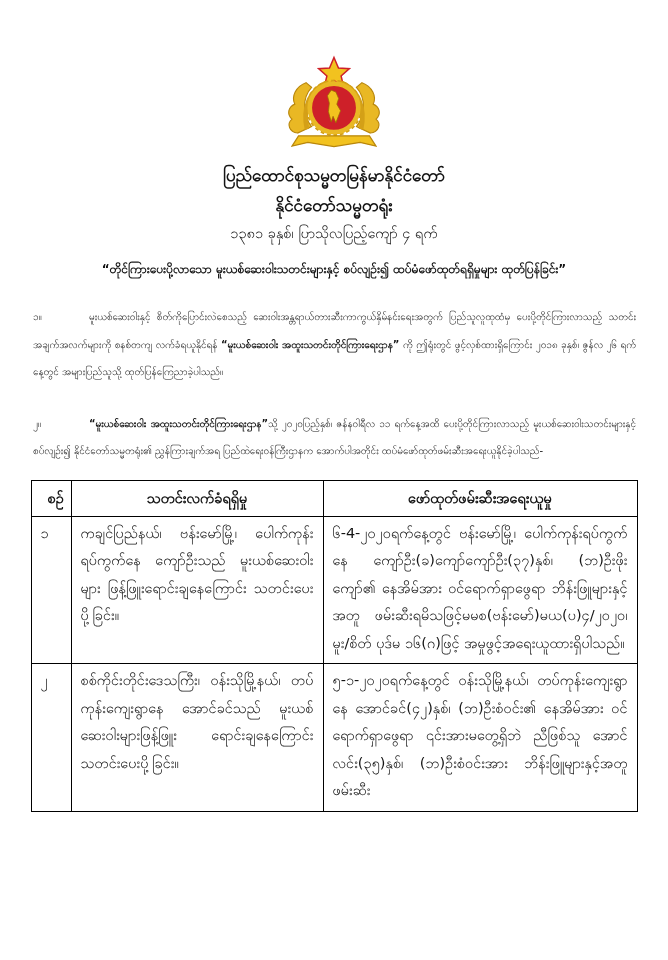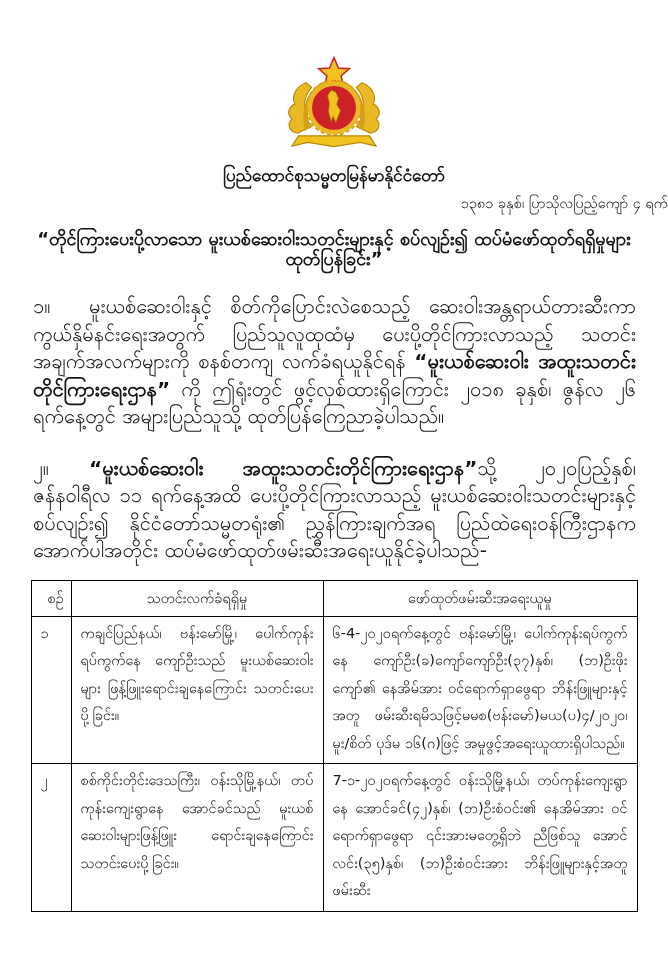--- a/index.html
+++ b/index.html
@@ -8,47 +8,47 @@
     width:668px; height:960px; overflow:hidden;
     font-family:"DejaVu Sans", sans-serif;
     color:#141414;
   }
   .page { width:668px; height:733px; position:relative; background:#fff;border-radius:8px; }
 
   .seal-wrap { text-align:center; padding-top:54px; height:160px; }
   .seal { width:112px; height:104px; display:inline-block; }
 
   .hdr  { text-align:center; font-weight:700; font-size:17px; line-height:30px; }
-  .date { text-align:right; font-weight:400; font-size:14.5px; line-height:27px; }
+  .date { text-align:center; font-weight:400; font-size:14.5px; line-height:27px; }
 
   .headline {
-    text-align:center; font-weight:700; font-size:18px; line-height:20px;
+    text-align:center; font-weight:700; font-size:12px; line-height:20px;
     margin-top:12px; padding:0 24px;
   }
 
   .para {
     margin:24px 32px 0 33px;
-    font-size:20px; line-height:27.5px;
+    font-size:10px; line-height:27.5px;
     text-align:justify;
   }
   .para-num { display:inline-block; width:56px; }
   .seg-bold { font-weight:700; }
 
   table.report {
     border-collapse:collapse; table-layout:fixed;
     margin:15px auto 0; width:606px;
   }
   table.report th, table.report td {
     border:1.6px solid #000;
     font-size:14.5px; line-height:27.5px;
     vertical-align:top; text-align:justify;
     padding:3px 9px 6px 9px;
   }
   table.report th {
-    text-align:center; font-weight:400; padding:3px 16px;
+    text-align:center; font-weight:700; padding:3px 16px;
     line-height:29px;
   }
   td.cell-no { text-align:center; padding-left:2px; padding-right:2px; }
   .col-no  { width:40px; }
   .col-info{ width:252px; }
   .col-act { width:314px; }
 </style>
 </head>
 <body>
 
@@ -69,20 +69,21 @@
       <circle cx="60" cy="57" r="29" fill="none" stroke="#D4A017" stroke-width="2.4" stroke-dasharray="4 3"></circle>
       <circle cx="60" cy="57" r="26" fill="#CE2029" stroke="#E9B824" stroke-width="5"></circle>
 
       <path d="M57,38 l5,2 l3,7 l-2,6 l4,7 l-5,13 l-3,-7 l-2,6 l-3,-11 l1,-9 l-2,-8 z" fill="#F2C21F" stroke="#9A6C00" stroke-width="0.8"></path>
 
       <path d="M22,87 L98,87 L105,98 L88,94 L60,98.5 L32,94 L15,98 Z" fill="#F2C21F" stroke="#B8860B" stroke-width="1.3"></path>
     </svg>
   </div>
 
   <div class="hdr">ပြည်ထောင်စုသမ္မတမြန်မာနိုင်ငံတော်</div>
+  <div class="hdr">နိုင်ငံတော်သမ္မတရုံး</div>
   <div class="date">၁၃၈၁ ခုနှစ်၊ ပြာသိုလပြည့်ကျော် ၄ ရက်</div>
 
   <div class="headline">“တိုင်ကြားပေးပို့လာသော မူးယစ်ဆေးဝါးသတင်းများနှင့် စပ်လျဉ်း၍ ထပ်မံဖော်ထုတ်ရရှိမှုများ ထုတ်ပြန်ခြင်း”</div>
 
   <p class="para">
     <span class="para-num">၁။</span><span>မူးယစ်ဆေးဝါးနှင့် စိတ်ကိုပြောင်းလဲစေသည့် ဆေးဝါးအန္တရာယ်တားဆီးကာကွယ်နှိမ်နင်းရေးအတွက် ပြည်သူလူထုထံမှ ပေးပို့တိုင်ကြားလာသည့် သတင်းအချက်အလက်များကို စနစ်တကျ လက်ခံရယူနိုင်ရန် </span><span class="seg-bold">“မူးယစ်ဆေးဝါး အထူးသတင်းတိုင်ကြားရေးဌာန”</span><span> ကို ဤရုံးတွင် ဖွင့်လှစ်ထားရှိကြောင်း ၂၀၁၈ ခုနှစ်၊ ဇွန်လ ၂၆ ရက်နေ့တွင် အများပြည်သူသို့ ထုတ်ပြန်ကြေညာခဲ့ပါသည်။</span>
   </p>
 
   <p class="para">
     <span class="para-num">၂။</span><span class="seg-bold">“မူးယစ်ဆေးဝါး အထူးသတင်းတိုင်ကြားရေးဌာန”</span><span>သို့ ၂၀၂၀ပြည့်နှစ်၊ ဇန်နဝါရီလ ၁၁ ရက်နေ့အထိ ပေးပို့တိုင်ကြားလာသည့် မူးယစ်ဆေးဝါးသတင်းများနှင့်စပ်လျဉ်း၍ နိုင်ငံတော်သမ္မတရုံး၏ ညွှန်ကြားချက်အရ ပြည်ထဲရေးဝန်ကြီးဌာနက အောက်ပါအတိုင်း ထပ်မံဖော်ထုတ်ဖမ်းဆီးအရေးယူနိုင်ခဲ့ပါသည်-</span>
@@ -103,18 +104,18 @@
     </thead>
     <tbody>
       <tr>
         <td class="cell-no">၁</td>
         <td>ကချင်ပြည်နယ်၊ ဗန်းမော်မြို့၊ ပေါက်ကုန်းရပ်ကွက်နေ ကျော်ဦးသည် မူးယစ်ဆေးဝါးများ ဖြန့်ဖြူးရောင်းချနေကြောင်း သတင်းပေးပို့ခြင်း။</td>
         <td>၆-4-၂၀၂၀ရက်နေ့တွင် ဗန်းမော်မြို့၊ ပေါက်ကုန်းရပ်ကွက်နေ ကျော်ဦး(ခ)ကျော်ကျော်ဦး(၃၇)နှစ်၊ (ဘ)ဦးဖိုးကျော်၏ နေအိမ်အား ဝင်ရောက်ရှာဖွေရာ ဘိန်းဖြူများနှင့်အတူ ဖမ်းဆီးရမိသဖြင့်မမစ(ဗန်းမော်)မယ(ပ)၄/၂၀၂၀၊ မူး/စိတ် ပုဒ်မ ၁၆(ဂ)ဖြင့် အမှုဖွင့်အရေးယူထားရှိပါသည်။</td>
       </tr>
       <tr>
         <td class="cell-no">၂</td>
         <td>စစ်ကိုင်းတိုင်းဒေသကြီး၊ ဝန်းသိုမြို့နယ်၊ တပ်ကုန်းကျေးရွာနေ အောင်ခင်သည် မူးယစ်ဆေးဝါးများဖြန့်ဖြူး ရောင်းချနေကြောင်း သတင်းပေးပို့ခြင်း။</td>
-        <td>7-၁-၂၀၂၀ရက်နေ့တွင် ဝန်းသိုမြို့နယ်၊ တပ်ကုန်းကျေးရွာနေ အောင်ခင်(၄၂)နှစ်၊ (ဘ)ဦးစံဝင်း၏ နေအိမ်အား ဝင်ရောက်ရှာဖွေရာ ၎င်းအားမတွေ့ရှိဘဲ ညီဖြစ်သူ အောင်လင်း(၃၅)နှစ်၊ (ဘ)ဦးစံဝင်းအား ဘိန်းဖြူများနှင့်အတူ ဖမ်းဆီး</td>
+        <td>၅-၁-၂၀၂၀ရက်နေ့တွင် ဝန်းသိုမြို့နယ်၊ တပ်ကုန်းကျေးရွာနေ အောင်ခင်(၄၂)နှစ်၊ (ဘ)ဦးစံဝင်း၏ နေအိမ်အား ဝင်ရောက်ရှာဖွေရာ ၎င်းအားမတွေ့ရှိဘဲ ညီဖြစ်သူ အောင်လင်း(၃၅)နှစ်၊ (ဘ)ဦးစံဝင်းအား ဘိန်းဖြူများနှင့်အတူ ဖမ်းဆီး</td>
       </tr>
     </tbody>
   </table>
 
 </div>
 
 </body></html>

